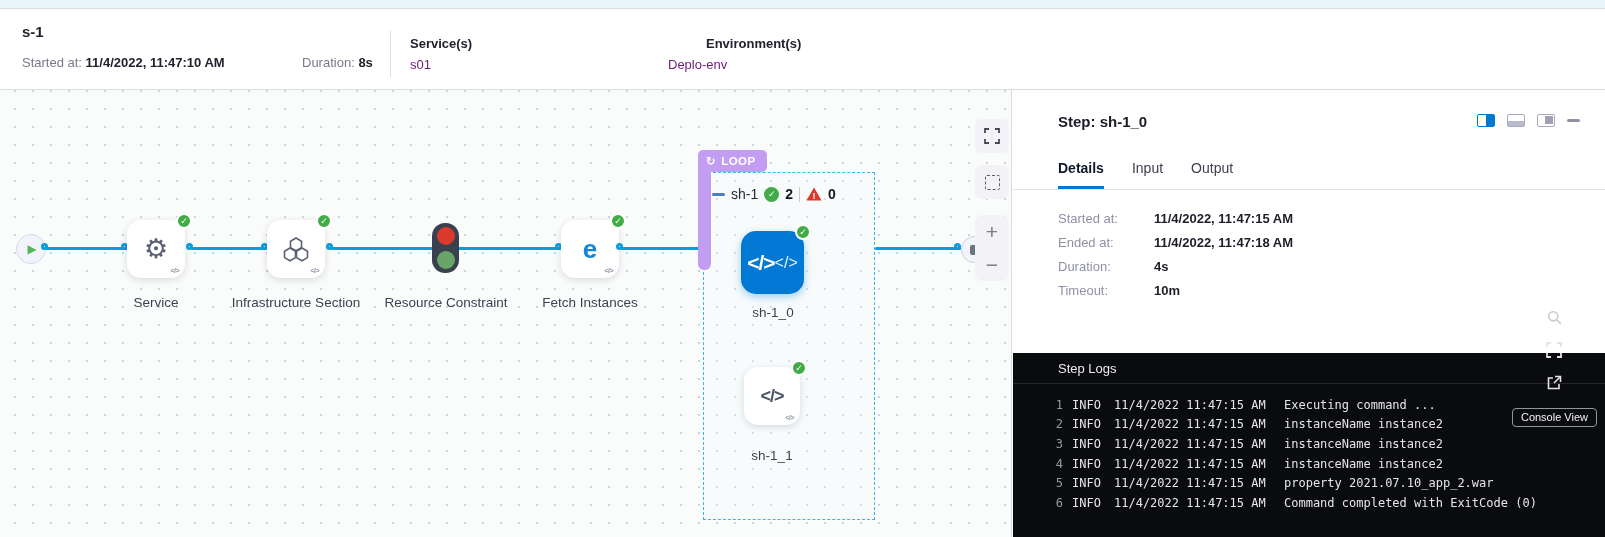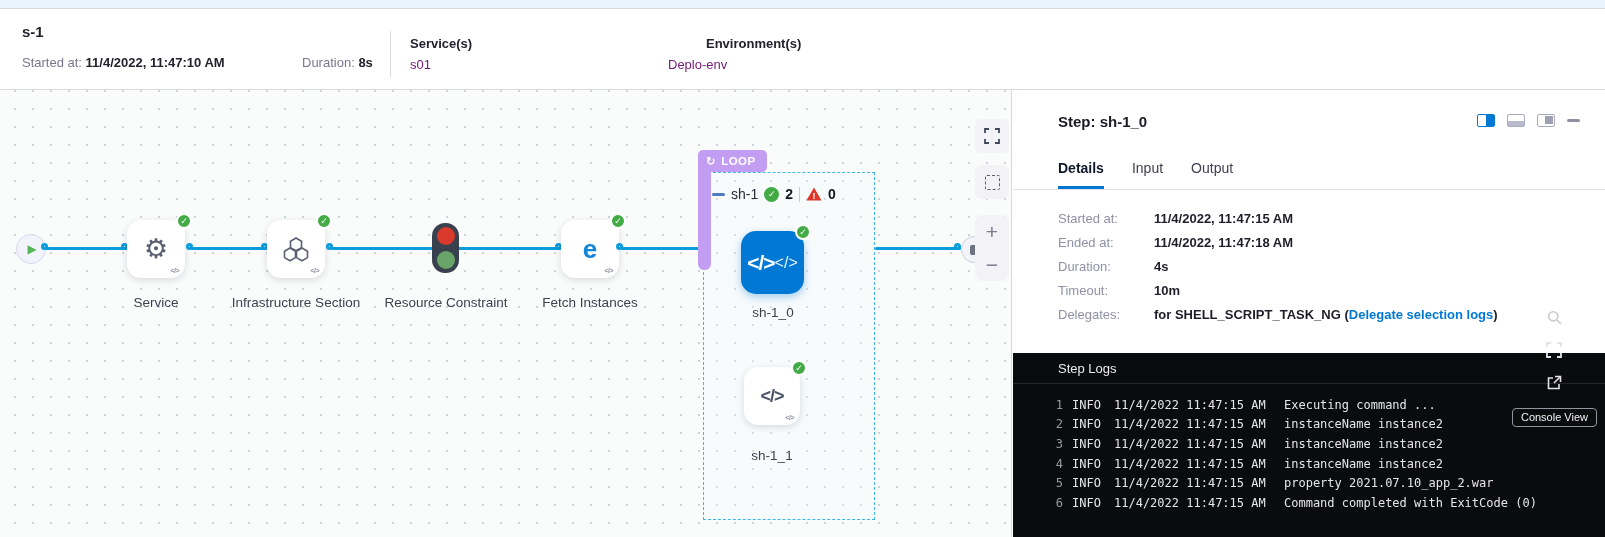--- a/index.html
+++ b/index.html
@@ -273,26 +273,20 @@
     <span class="dvalue">11/4/2022, 11:47:18 AM</span>
   </div>
   <div class="drow" style="top:169px;">
     <span class="dlabel">Duration:</span>
     <span class="dvalue">4s</span>
   </div>
   <div class="drow" style="top:193px;">
     <span class="dlabel">Timeout:</span>
     <span class="dvalue">10m</span>
   </div>
-  <div class="drow" style="top:217px;">
-    <span class="dlabel">Delegates:</span>
-    <span class="dvalue">
-      <span>for SHELL_SCRIPT_TASK_NG (</span><span class="dlink">Delegate selection logs</span><span>)</span>
-    </span>
-  </div>
 
   <div class="logs">
     <div class="logs-head">
       <span class="logs-title">Step Logs</span>
       <span class="logs-icons">
         <svg width="15" height="15" viewBox="0 0 15 15" fill="none" stroke="#c9c9d2" stroke-width="1.6">
           <circle cx="6.3" cy="6.3" r="4.6"></circle>
             <path d="M10 10 L14 14"></path>
         </svg>
         <svg width="16" height="16" viewBox="0 0 16 16" fill="none" stroke="#e3e3e8" stroke-width="1.8">

